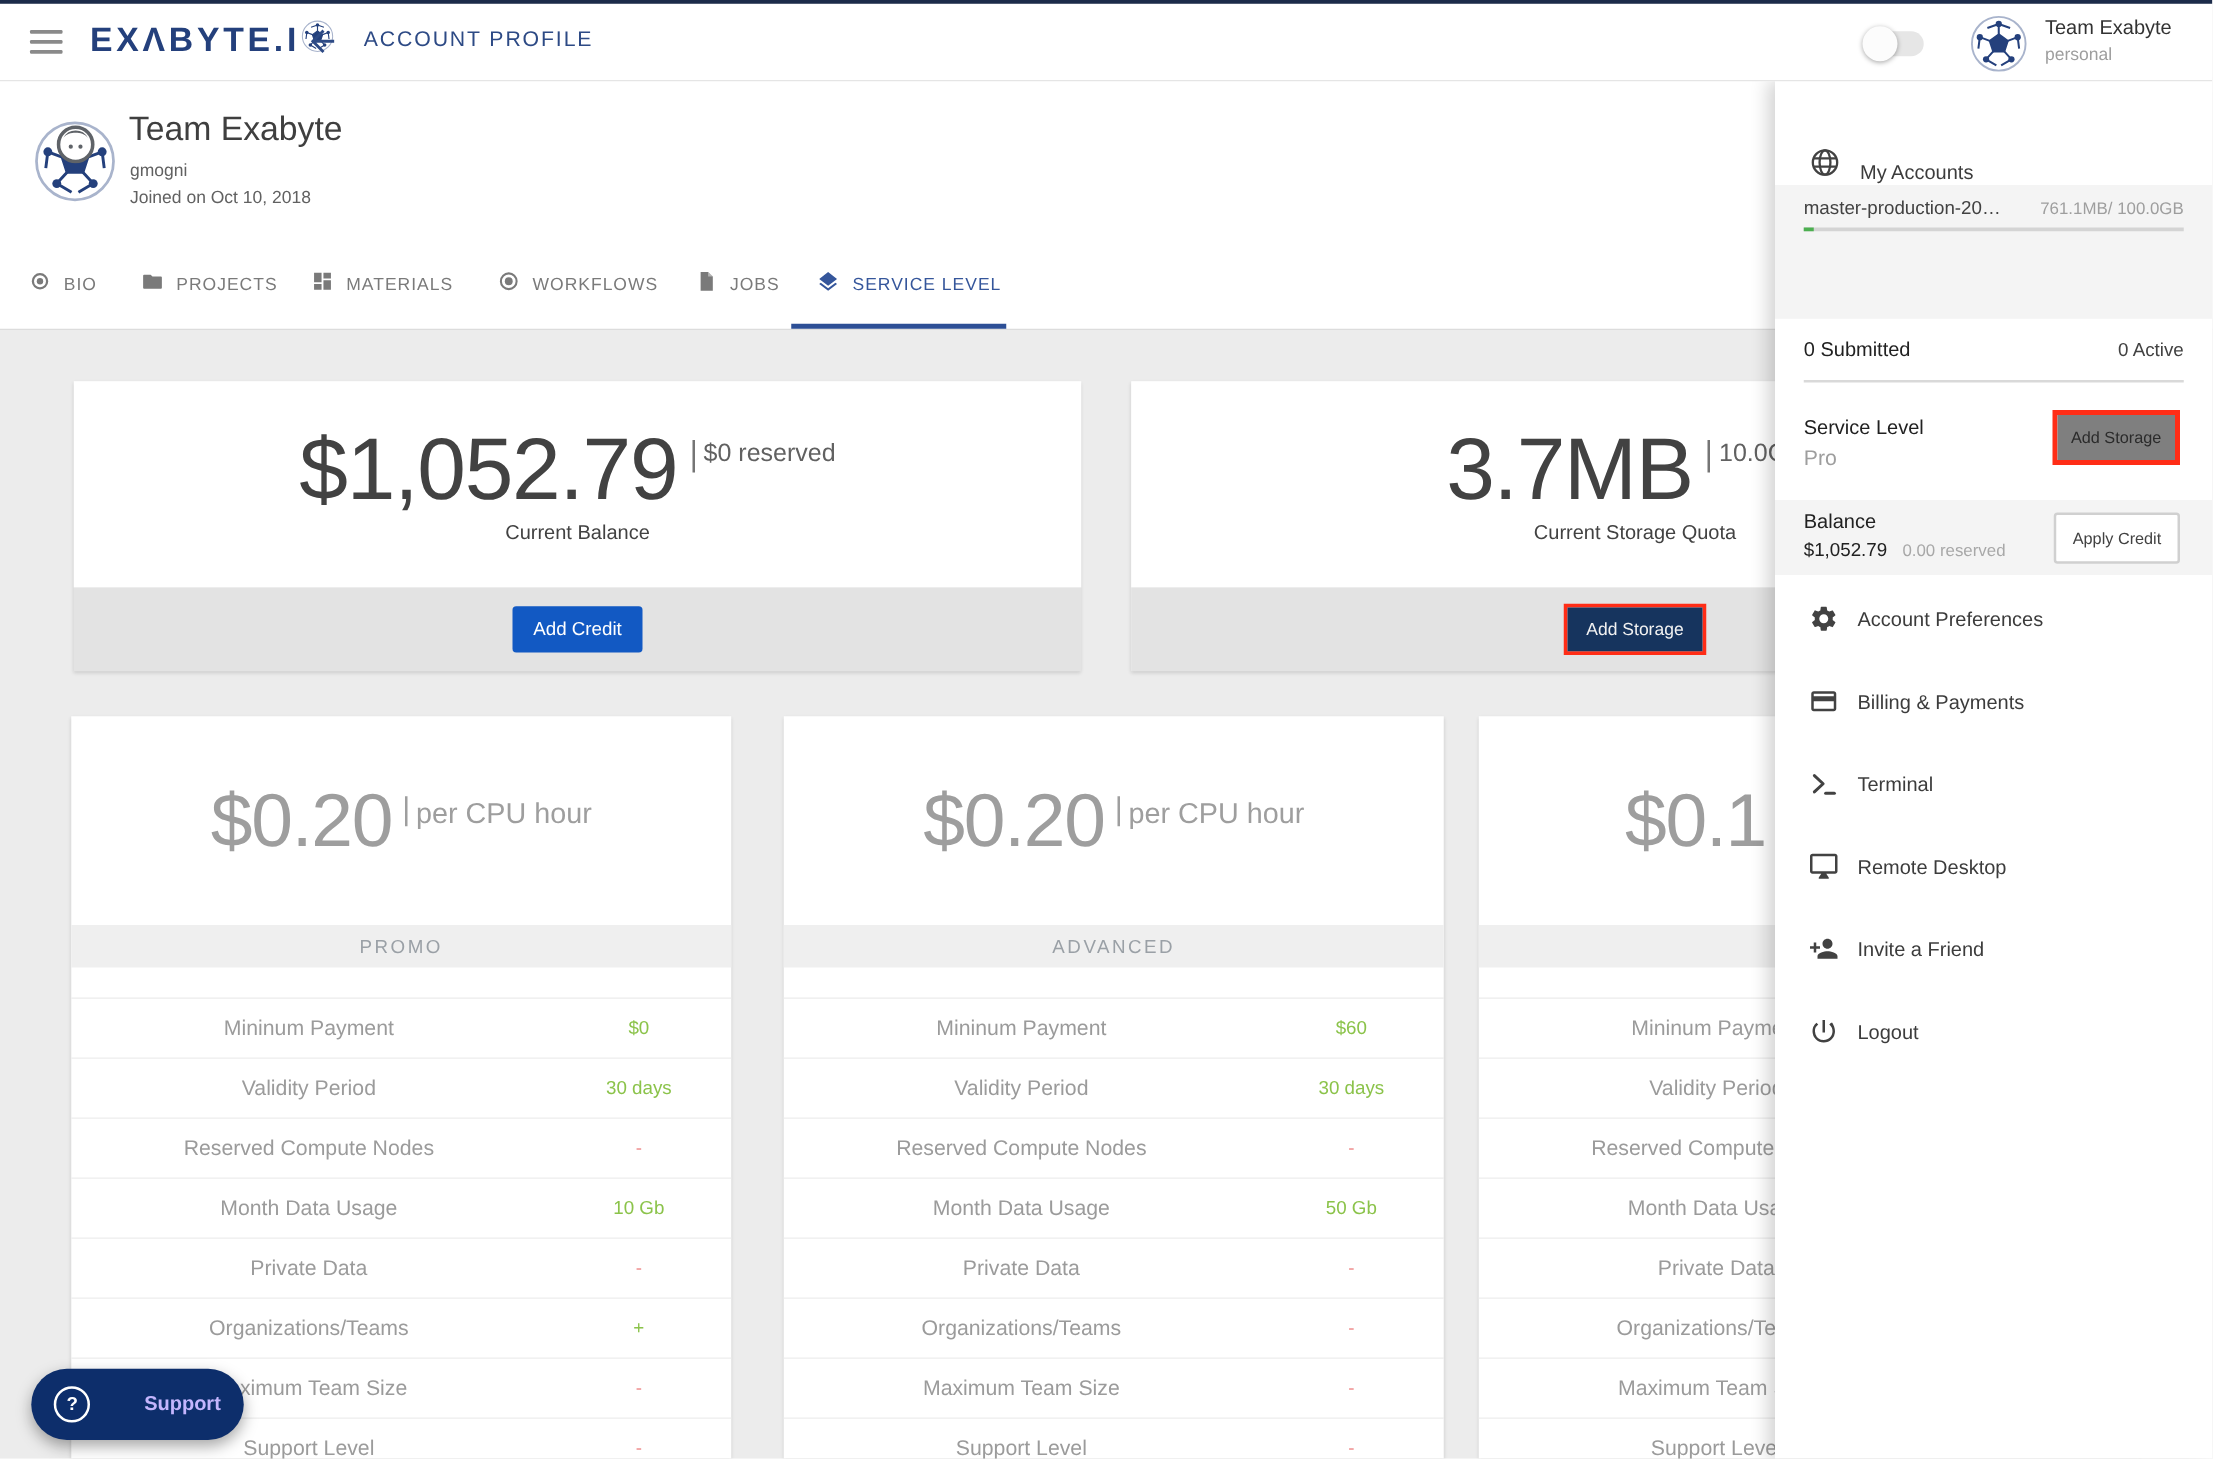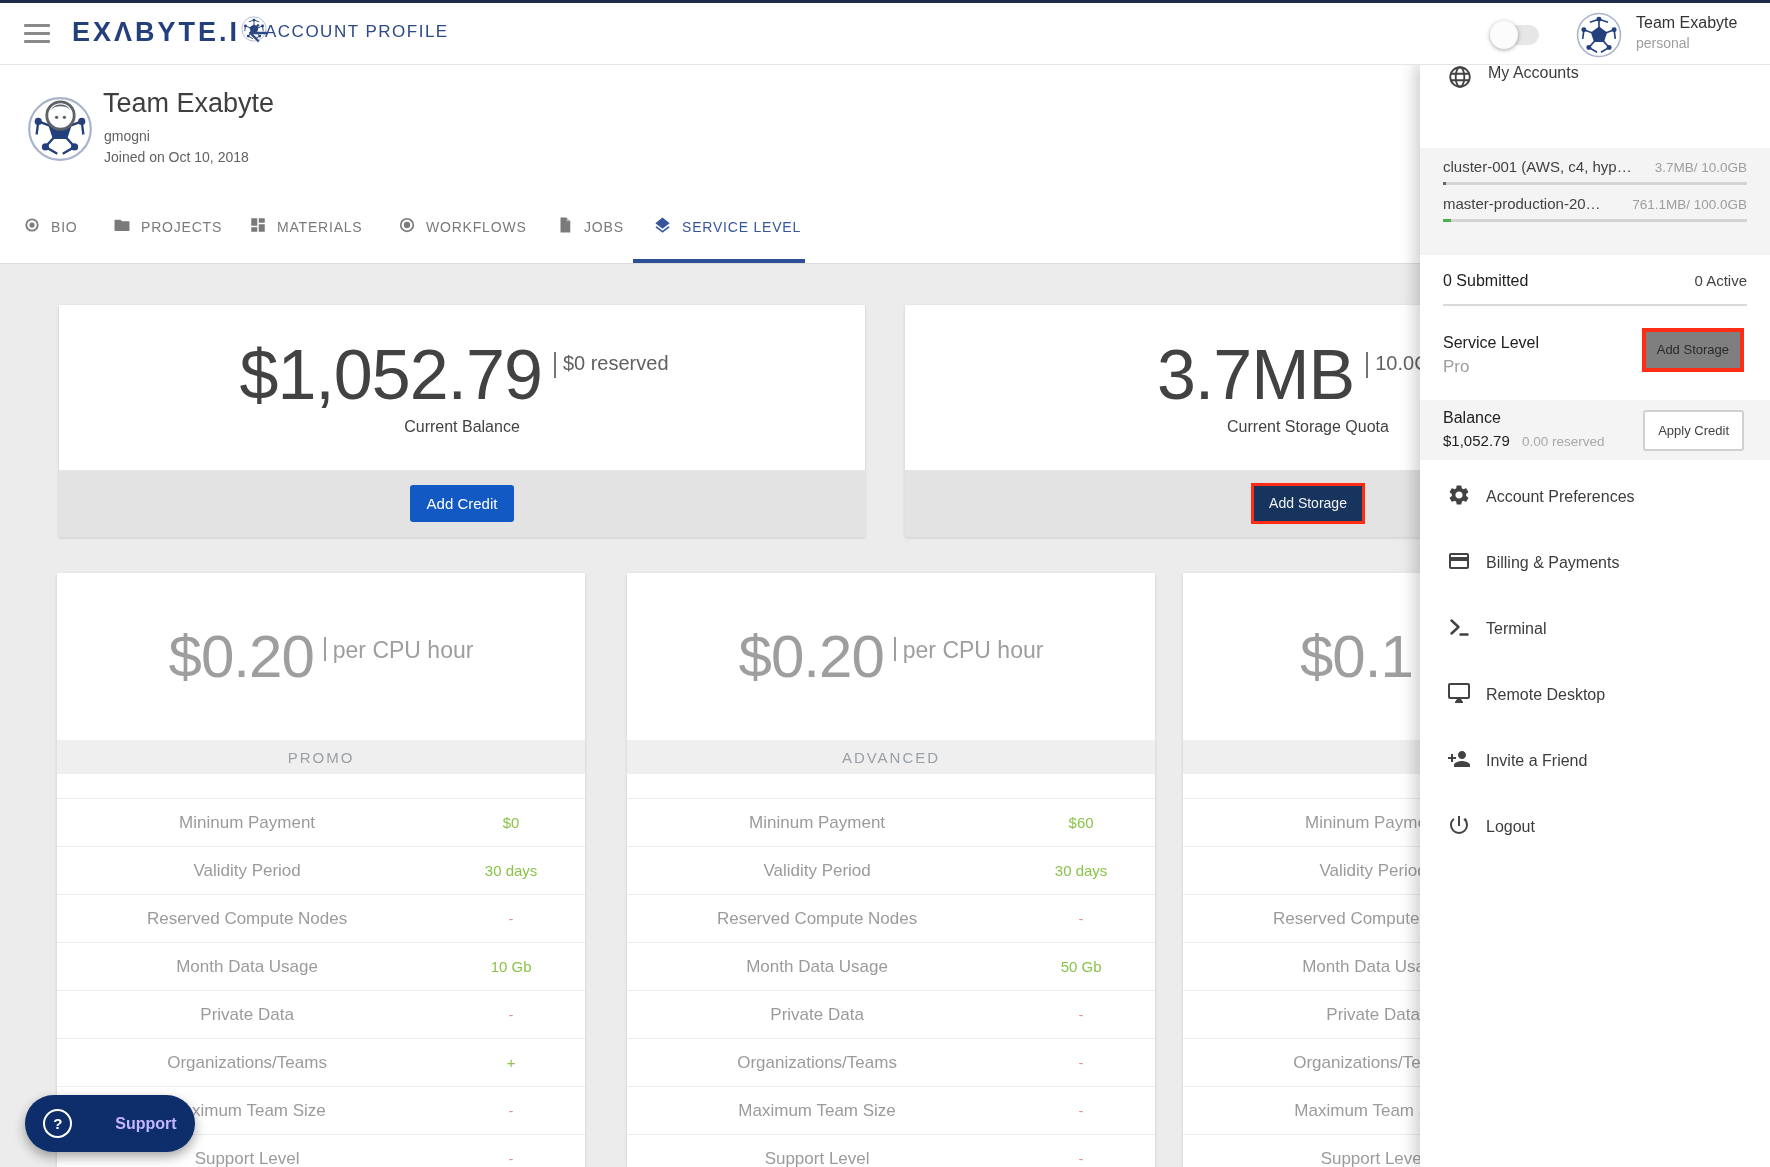--- a/index.html
+++ b/index.html
@@ -9,21 +9,21 @@
   .topline{position:absolute;left:0;top:0;width:1770px;height:3px;background:#1c2b4a;z-index:30;}
   .topbar{position:absolute;left:0;top:3px;width:1770px;height:61px;background:#fff;
           border-bottom:1px solid #e5e5e5;z-index:25;}
   .hamburger{position:absolute;left:24px;top:21px;width:26px;height:19px;display:flex;
              flex-direction:column;justify-content:space-between;cursor:pointer;background:none;border:none;padding:0;}
   .hamburger span{display:block;height:3px;background:#8a8a8a;border-radius:1px;}
   .logo{position:absolute;left:72px;top:13px;display:flex;align-items:center;
         font-size:27px;font-weight:700;letter-spacing:3px;color:#24407c;}
   .logo svg{margin-left:1px;}
   .backbtn{position:absolute;left:244px;top:16px;width:28px;height:28px;background:none;border:none;padding:0;cursor:pointer;}
-  .page-title{position:absolute;left:265px;top:19px;font-size:17px;letter-spacing:1.5px;
+  .page-title{position:absolute;left:291px;top:19px;font-size:17px;letter-spacing:1.5px;
               color:#2d4a85;font-weight:500;}
   .toggle{position:absolute;left:1493px;top:22px;width:46px;height:20px;background:#e6e6e6;
           border-radius:10px;cursor:pointer;}
   .toggle .knob{position:absolute;left:-3px;top:-4px;width:28px;height:28px;border-radius:50%;
           background:#fcfcfc;box-shadow:0 1px 4px rgba(0,0,0,.35);}
   .topbar-avatar{position:absolute;left:1576px;top:9px;width:46px;height:46px;cursor:pointer;}
   .topbar-user{position:absolute;left:1636px;top:11px;cursor:pointer;}
   .topbar-user .uname{font-size:16px;font-weight:500;color:#333;}
   .topbar-user .utype{font-size:14px;color:#9e9e9e;margin-top:3px;}
   
@@ -67,21 +67,21 @@
              font-size:15px;letter-spacing:2px;color:#9aa0a6;}
   .plan-spacer{height:24px;border-bottom:1px solid #ececec;}
   .plan-row{height:47px;display:flex;align-items:center;border-bottom:1px solid #ededed;}
   .plan-row .lbl{flex:0 0 72%;text-align:center;font-size:17px;color:#9b9b9b;}
   .plan-row .val{flex:0 0 28%;text-align:center;font-size:15px;font-weight:500;}
   .val.green{color:#8bc34a;}
   .val.red{color:#ef8f8f;}
   
   .panel{position:absolute;left:1420px;top:64px;width:350px;height:1103px;background:#fff;
          box-shadow:-6px 0 14px rgba(0,0,0,.18);z-index:20;}
-  .pn-myacc{height:84px;display:flex;align-items:flex-start;gap:15px;padding-left:27px;cursor:pointer;}
+  .pn-myacc{height:84px;display:flex;align-items:flex-end;gap:15px;padding-left:27px;cursor:pointer;}
   .pn-myacc .txt{font-size:16px;font-weight:500;color:#3c3c3c;}
   .pn-accounts{background:#f4f4f4;height:107px;padding:0 23px;box-sizing:border-box;}
   .pn-acc-row{padding-top:10px;cursor:pointer;}
   .pn-acc-line{display:flex;justify-content:space-between;align-items:baseline;}
   .pn-acc-name{font-size:15px;color:#424242;}
   .pn-acc-usage{font-size:13.5px;color:#9e9e9e;}
   .pn-bar{height:3px;background:#d4d4d4;margin-top:7px;position:relative;}
   .pn-bar .fill{position:absolute;left:0;top:0;height:3px;}
   .pn-jobs{height:51px;display:flex;align-items:center;justify-content:space-between;
            padding:0 23px;position:relative;}
@@ -419,29 +419,20 @@
           <circle cx="12" cy="12" r="9"></circle>
             <ellipse cx="12" cy="12" rx="4" ry="9"></ellipse>
           <path d="M3.4 9h17.2M3.4 15h17.2"></path>
         </svg>
       </span>
       <span class="txt">My Accounts</span>
     </div>
     <div class="pn-accounts" id="pn-accounts">
         <div class="pn-acc-row">
           <div class="pn-acc-line">
-            <span class="pn-acc-name">cluster-001 (AWS, c4, hyp…</span>
-            <span class="pn-acc-usage">3.7MB/ 10.0GB</span>
-          </div>
-          <div class="pn-bar">
-            <span class="fill" style="width:1%;background:#666666"></span>
-          </div>
-        </div>
-        <div class="pn-acc-row">
-          <div class="pn-acc-line">
             <span class="pn-acc-name">master-production-20…</span>
             <span class="pn-acc-usage">761.1MB/ 100.0GB</span>
           </div>
           <div class="pn-bar">
             <span class="fill" style="width:2.5%;background:#4caf50"></span>
           </div>
         </div>
       </div>
     <div class="pn-jobs">
       <span class="sub">0 Submitted</span>

